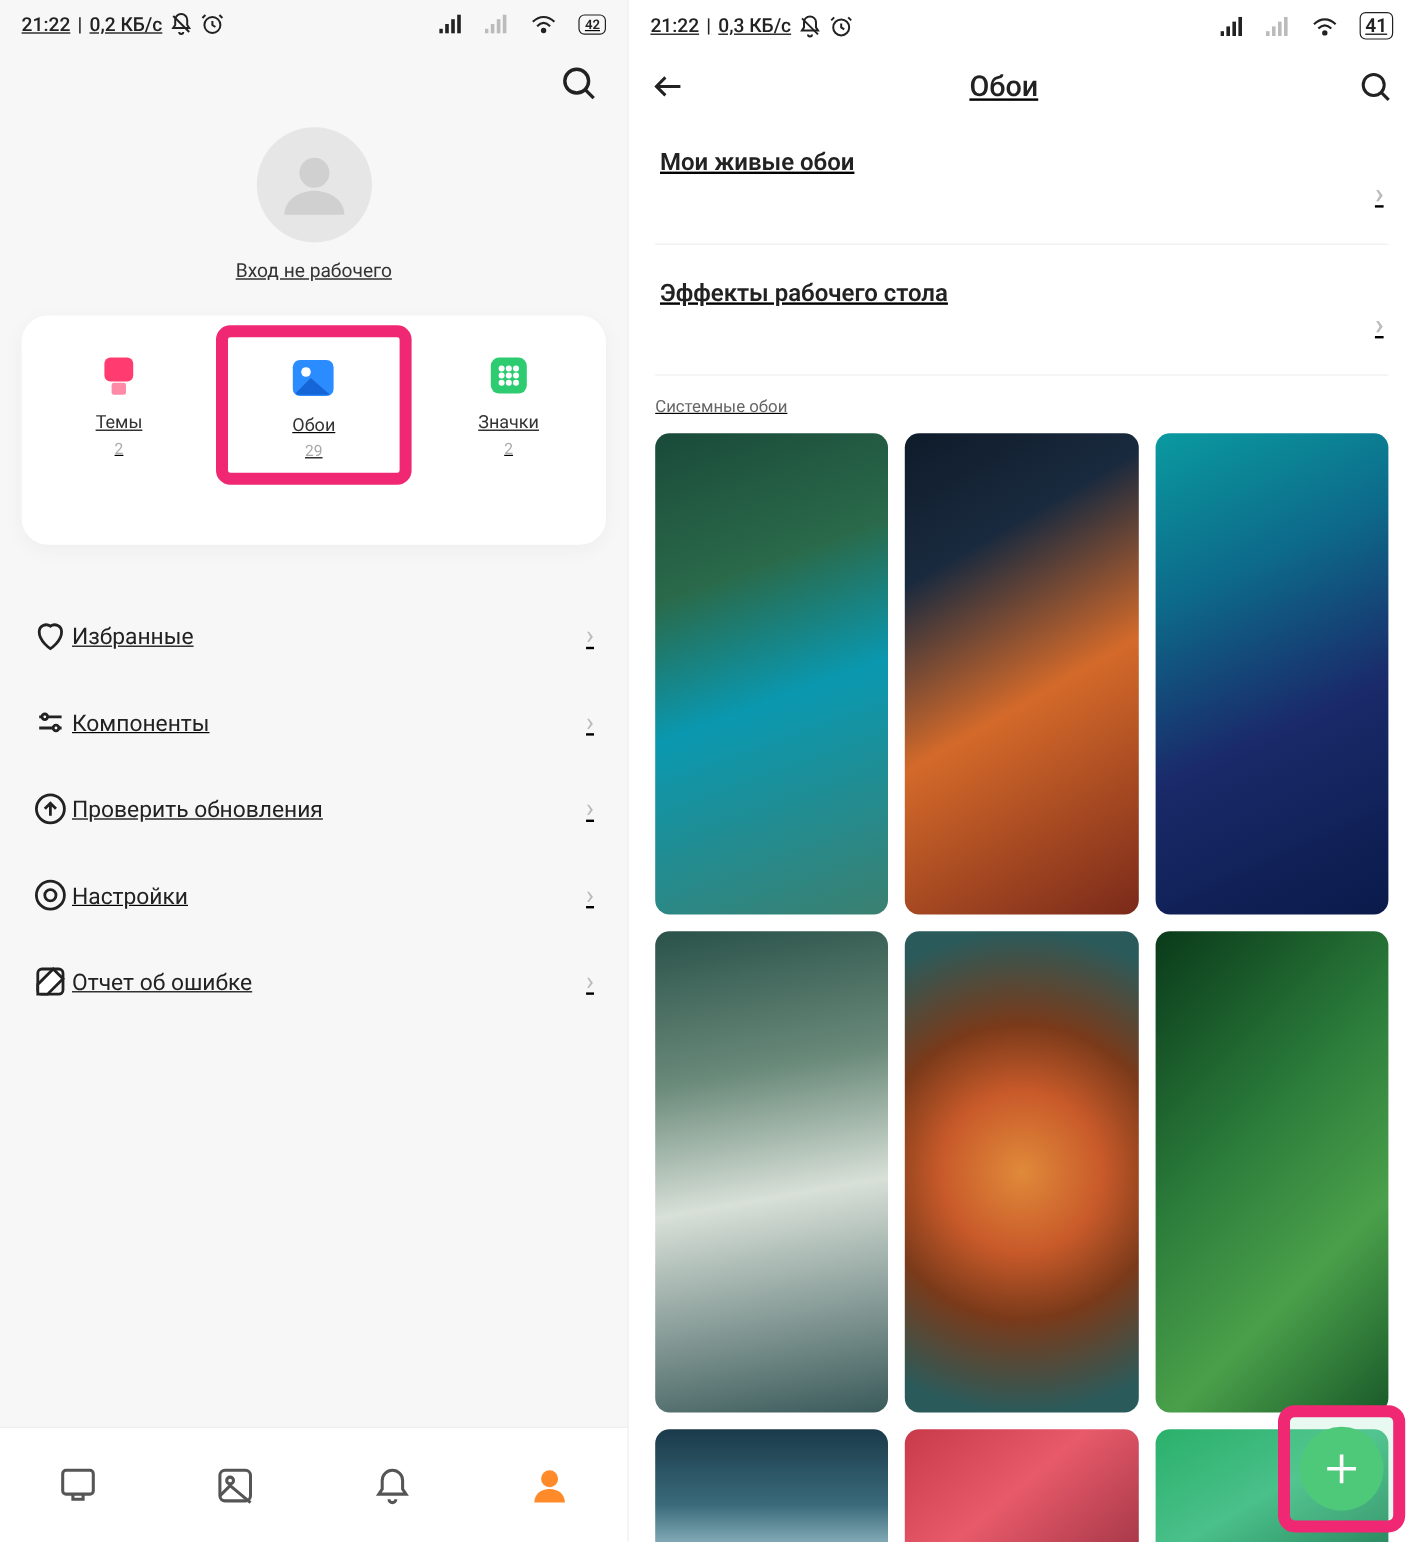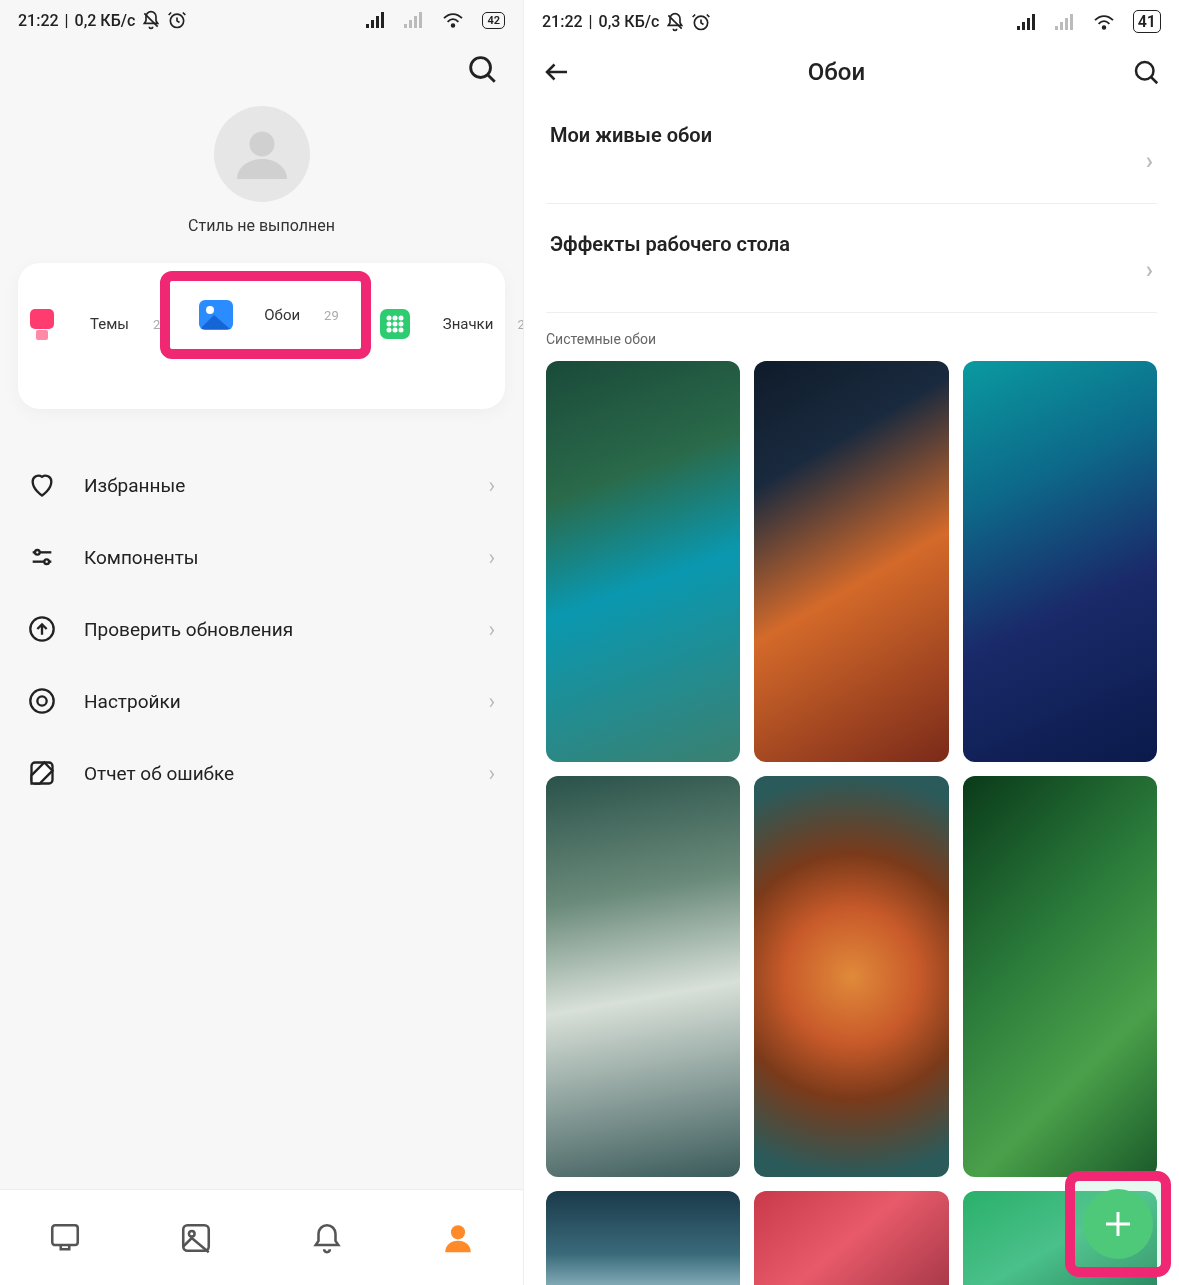--- a/index.html
+++ b/index.html
@@ -4,21 +4,21 @@
 <style>
   * { box-sizing: border-box; margin: 0; padding: 0; }
   body {
     font-family: -apple-system, BlinkMacSystemFont, "Segoe UI", Roboto, sans-serif;
     background: #fff;
     width: 1179px;
     height: 1285px;
     display: flex;
     overflow: hidden;
   }
-  .phone { width: 524px; height: 1285px; background: #f7f7f7; position: relative; overflow: hidden; }
+  .phone { width: 524px; height: 1285px; background: #f7f7f7; position: relative; overflow: hidden; text-decoration: underline; }
   .phone.left { border-right: 1px solid #eee; }
   .phone.right { width: 655px; background: #fff; }
 
   
   .status-bar {
     display: flex; justify-content: space-between; align-items: center;
     padding: 10px 18px; font-size: 16px; color: #222;
   }
   .status-left { display: flex; align-items: center; gap: 6px; font-weight: 500; }
   .status-right { display: flex; align-items: center; gap: 18px; }
@@ -28,29 +28,29 @@
   .search-row { display: flex; justify-content: flex-end; padding: 12px 24px; }
   .avatar-block { display: flex; flex-direction: column; align-items: center; margin-top: 8px; }
   .avatar-circle { width: 96px; height: 96px; border-radius: 50%; background: #e6e6e6; display:flex;align-items:center;justify-content:center;}
   .login-text { margin-top: 14px; font-size: 16px; color: #333; }
 
   .grid-card {
     background: #fff; border-radius: 22px; margin: 28px 18px 0 18px;
     padding: 26px 0 20px 0; box-shadow: 0 4px 18px rgba(0,0,0,0.04);
     display: grid; grid-template-columns: repeat(3,1fr); row-gap: 30px;
   }
-  .grid-item { display: flex; flex-direction: row; align-items: center; gap: 24px; text-align: center; }
+  .grid-item { display: flex; flex-direction: column; align-items: center; gap: 6px; text-align: center; }
   .grid-icon { width: 48px; height: 48px; display:flex;align-items:center;justify-content:center; }
   .grid-label { font-size: 15px; color: #333; }
   .grid-count { font-size: 13px; color: #aaa; }
   .highlight-frame { border: 10px solid #f02873; border-radius: 12px; padding: 10px 22px; margin-top:-18px;}
 
   .menu-list { margin: 40px 10px 0 10px; }
   .menu-item {
-    display: flex; align-items: center; gap: 28px;
+    display: flex; align-items: center; gap: 4px;
     padding: 22px 18px; font-size: 19px; color: #222; text-align: right;
   }
   .menu-arrow { color: #bbb; font-size: 22px; margin-left: auto; }
 
   .bottom-nav {
     position: absolute; bottom: 0; left: 0; right: 0;
     height: 96px; background: #fff; border-top: 1px solid #eee;
     display: flex; justify-content: space-around; align-items: center;
   }
   .nav-btn { width: 48px; height: 48px; display:flex;align-items:center;justify-content:center; }
@@ -142,21 +142,21 @@
     </span>
   </div>
 
   <div class="avatar-block">
     <div class="avatar-circle">
       <svg width="60" height="60" viewBox="0 0 24 24" fill="#d0d0d0">
           <circle cx="12" cy="8" r="5"></circle>
           <path d="M2 22c0-5 5-8 10-8s10 3 10 8"></path>
         </svg>
     </div>
-    <div class="login-text">Стиль не выполнен</div>
+    <div class="login-text">Вход не рабочего</div>
   </div>
 
   <div class="grid-card">
     <div class="grid-item">
       <span class="grid-icon">
         <svg width="40" height="40" viewBox="0 0 40 40">
             <rect x="8" y="5" width="24" height="20" rx="5" fill="#ff3b6f"></rect>
             <rect x="14" y="26" width="12" height="10" rx="2" fill="#ff8aa8"></rect>
           </svg>
       </span>

